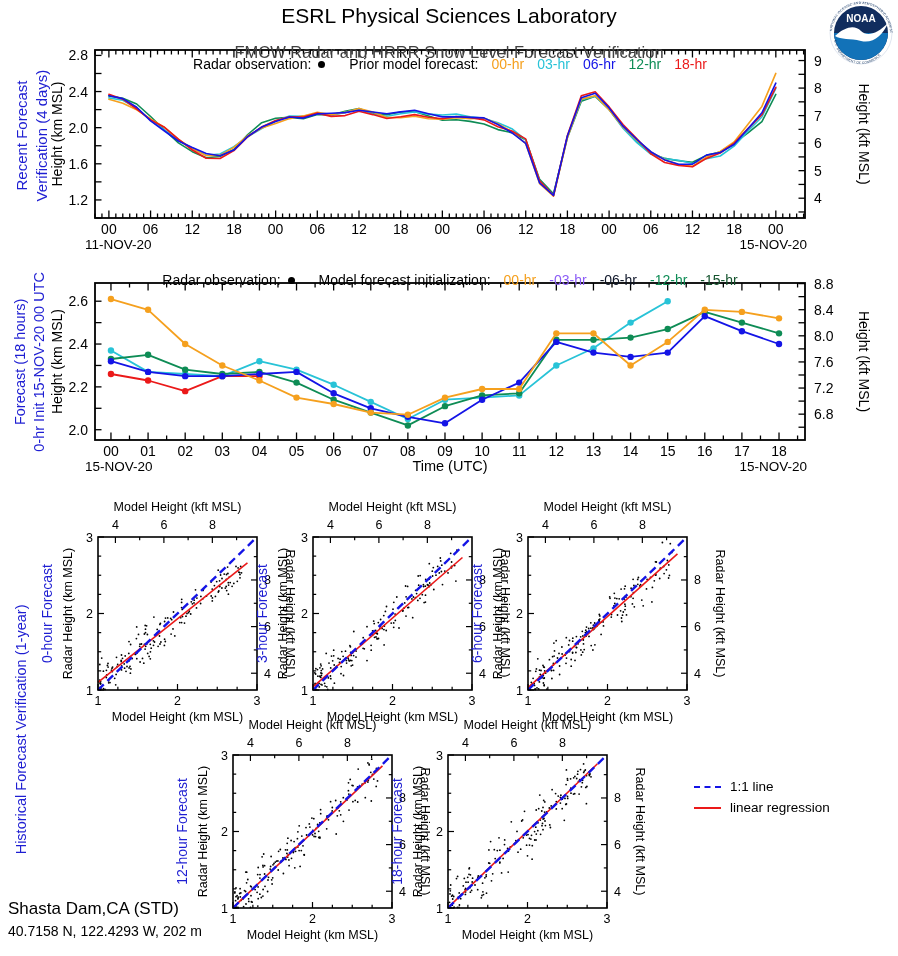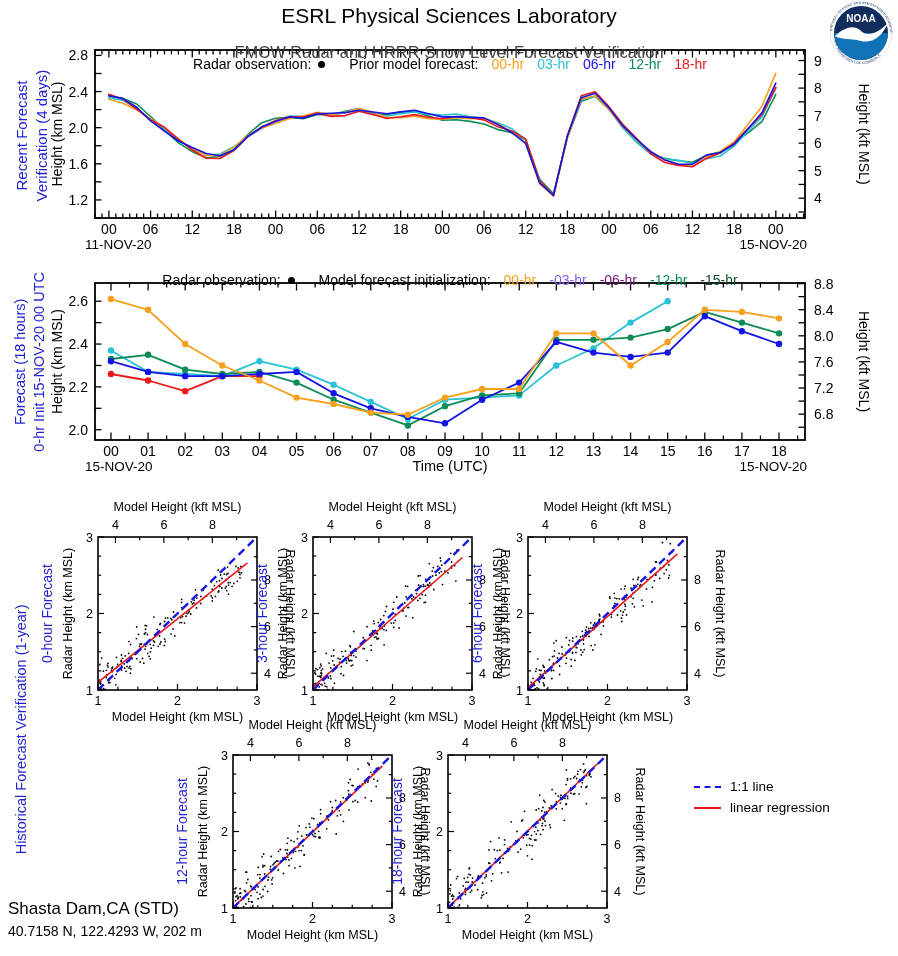--- a/index.html
+++ b/index.html
@@ -1695,21 +1695,21 @@
     <span class="lgi" style="color: rgb(14, 140, 85);">12-hr</span>
     <span class="lgi" style="color: rgb(235, 25, 25);">18-hr</span>
   </div>
 
   <div class="legendrow" style="left:95px;top:272px;width:710px">
     <span>Radar observation:</span>
     <span class="ldot"></span>
     <span class="sp">Model forecast initialization:</span>
     <span class="lgi" style="color: rgb(245, 160, 30);">00-hr</span>
     <span class="lgi" style="color: #8b5cf6;">-03-hr</span>
-    <span class="lgi" style="color: #701a75;">-06-hr</span>
+    <span class="lgi" style="color: #0f172a;">-06-hr</span>
     <span class="lgi" style="color: rgb(14, 140, 85);">-12-hr</span>
     <span class="lgi" style="color: #14532d;">-15-hr</span>
   </div>
 
   <div class="sideblue" style="left:-54px;top:116px;width:170px;font-size:15px">
     <div>Recent Forecast</div>
     <div>Verification (4 days)</div>
   </div>
 
   <div class="sideblue" style="left:-90px;top:343px;width:240px;font-size:14.5px">

